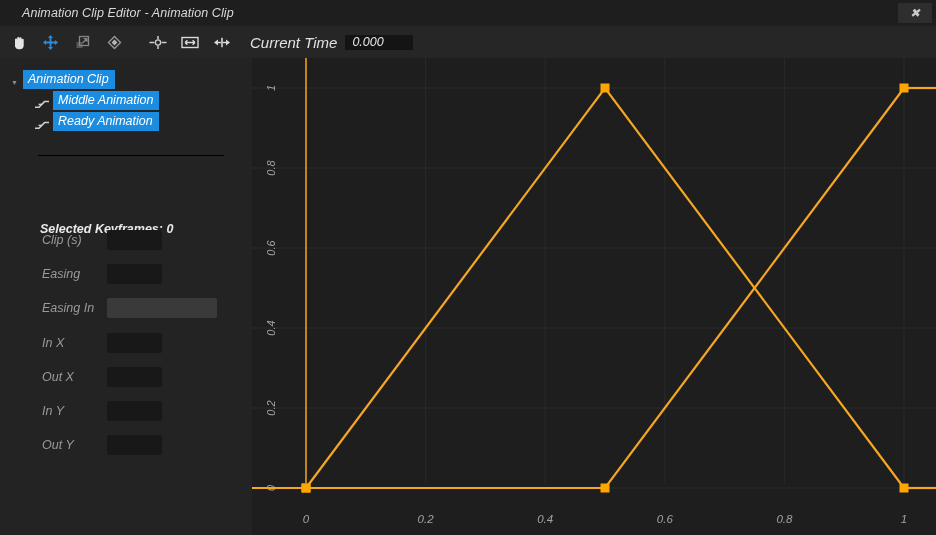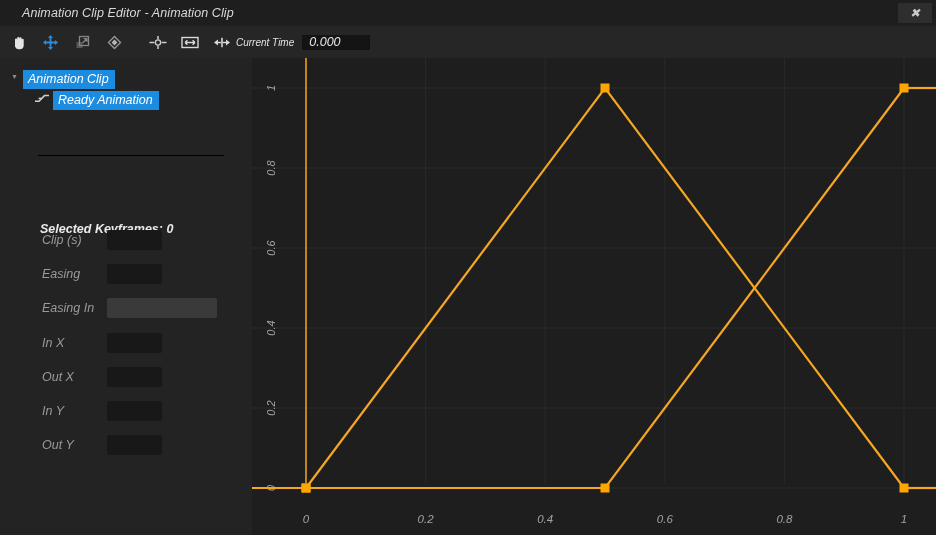--- a/index.html
+++ b/index.html
@@ -45,21 +45,22 @@
     background: #262626;
     display: flex; align-items: center;
   }
   .tb-btn {
     width: 28px; height: 26px;
     margin-left: 4px;
     display: flex; align-items: center; justify-content: center;
   }
   .tb-gap { width: 12px; height: 1px; }
   .tb-label {
-    font-size: 10px;
+    margin-left: 14px;
+    font-size: 15px;
     color: #e2e2e2;
     white-space: nowrap;
   }
   .tb-field {
     margin-left: 8px;
     width: 68px; height: 15px;
     background: #141414;
     color: #e7e7e7;
     font-size: 12.5px;
     display: flex; align-items: center;
@@ -67,21 +68,21 @@
   }
 
   
   .sidebar {
     position: absolute; left: 0; top: 58px;
     width: 252px; height: 477px;
     background: #232323;
   }
   .tree { padding-top: 12px; }
   .tree-row {
-    display: flex; align-items: flex-start;
+    display: flex; align-items: flex-end;
     height: 19px;
     margin-bottom: 2px;
   }
   .tree-row.root { padding-left: 8px; }
   .tree-row.child { padding-left: 34px; }
   .disclosure {
     width: 13px; height: 13px;
     display: flex; align-items: center; justify-content: center;
     color: #8b8b8b; font-size: 7px;
     margin-right: 2px;
@@ -217,20 +218,29 @@
     <div class="tb-label">Current Time</div>
     <div class="tb-field">0.000</div>
   </div>
 
   <div class="sidebar">
 
     <div class="tree">
       <div class="tree-row root">
         <span class="disclosure">▼</span>
         <span class="tree-label">Animation Clip</span>
+      </div>
+      <div class="tree-row child">
+        <span class="curve-icon">
+          <svg width="16" height="13" viewBox="0 0 16 13">
+            <path d="M1 9.2 L5 9.2 L10.5 3.6 L15 3.6" stroke="#cfcfcf" stroke-width="1.5" fill="none"></path>
+            <path d="M4.6 6.4 L8.2 6.4" stroke="#cfcfcf" stroke-width="1.5" fill="none"></path>
+          </svg>
+        </span>
+        <span class="tree-label">Middle Animation</span>
       </div>
       <div class="tree-row child">
         <span class="curve-icon">
           <svg width="16" height="13" viewBox="0 0 16 13">
             <path d="M1 9.2 L5 9.2 L10.5 3.6 L15 3.6" stroke="#cfcfcf" stroke-width="1.5" fill="none"></path>
             <path d="M4.6 6.4 L8.2 6.4" stroke="#cfcfcf" stroke-width="1.5" fill="none"></path>
           </svg>
         </span>
         <span class="tree-label">Ready Animation</span>
       </div>

